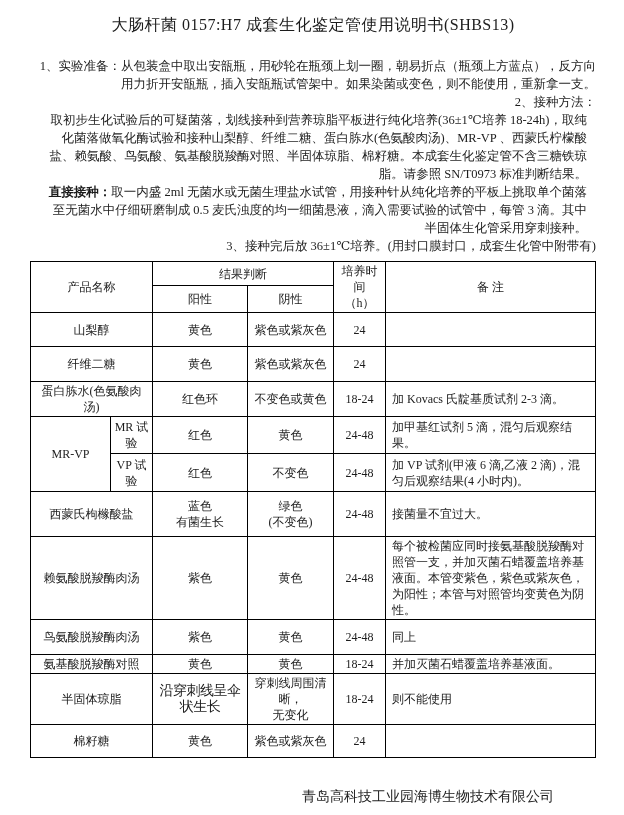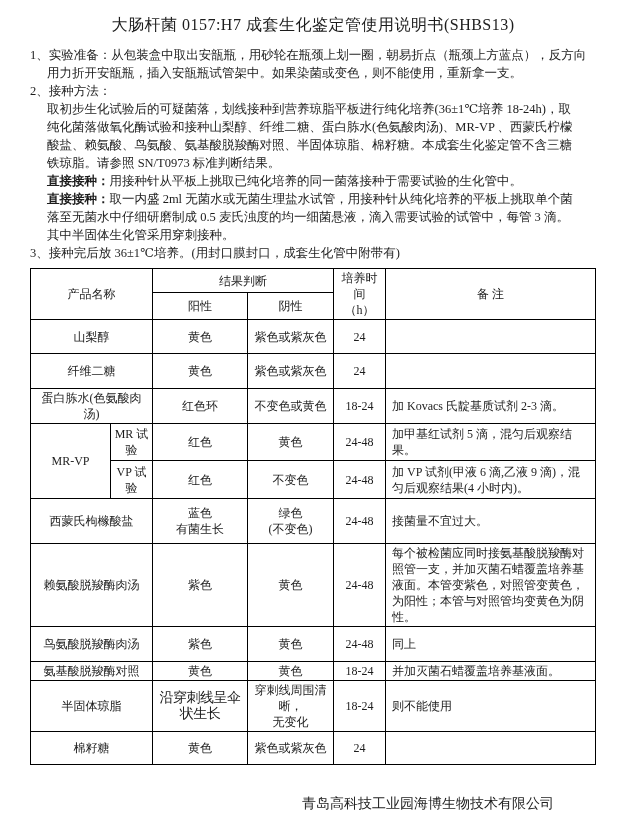--- a/index.html
+++ b/index.html
@@ -13,25 +13,25 @@
     font-family: "Liberation Serif", "DejaVu Serif", serif;
     box-sizing: border-box;
     padding: 15px 28px 0 30px;
     overflow: hidden;
   }
   .doc-title {
     text-align: center;
     font-size: 16px;
     font-weight: normal;
     letter-spacing: 0.5px;
-    margin: 0 0 10px 0;
+    margin: 0 0 21px 0;
   }
-  .intro { font-size: 12.5px; line-height: 18px; }
+  .intro { font-size: 12.5px; line-height: 18px; text-align: right; }
   .li { margin: 0; padding-left: 17px; text-indent: -17px; }
-  .sub { margin: 0 16px 0 17px; }
+  .sub { margin: 0 9px 0 17px; }
   .b { font-weight: bold; }
   table.results {
     width: 565px;
     border-collapse: collapse;
     margin-top: 6px;
     table-layout: fixed;
     font-size: 12px;
   }
   table.results td, table.results th {
     border: 1px solid #000;
@@ -55,21 +55,20 @@
 <body>
 
 <div class="page">
 
   <h1 class="doc-title">大肠杆菌 0157:H7 成套生化鉴定管使用说明书(SHBS13)</h1>
 
   <div class="intro">
     <p class="li"><span>1、</span><span>实验准备：</span><span>从包装盒中取出安瓿瓶，用砂轮在瓶颈上划一圈，朝易折点（瓶颈上方蓝点），反方向用力折开安瓿瓶，插入安瓿瓶试管架中。如果染菌或变色，则不能使用，重新拿一支。</span></p>
     <p class="li"><span>2、</span><span>接种方法：</span></p>
     <p class="sub">取初步生化试验后的可疑菌落，划线接种到营养琼脂平板进行纯化培养(36±1℃培养 18-24h)，取纯化菌落做氧化酶试验和接种山梨醇、纤维二糖、蛋白胨水(色氨酸肉汤)、MR-VP 、西蒙氏柠檬酸盐、赖氨酸、鸟氨酸、氨基酸脱羧酶对照、半固体琼脂、棉籽糖。本成套生化鉴定管不含三糖铁琼脂。请参照 SN/T0973 标准判断结果。</p>
-    <p class="sub"><span class="b">直接接种：</span><span>用接种针从平板上挑取已纯化培养的同一菌落接种于需要试验的生化管中。</span></p>
     <p class="sub"><span class="b">直接接种：</span><span>取一内盛 2ml 无菌水或无菌生理盐水试管，用接种针从纯化培养的平板上挑取单个菌落至无菌水中仔细研磨制成 0.5 麦氏浊度的均一细菌悬液，滴入需要试验的试管中，每管 3 滴。其中半固体生化管采用穿刺接种。</span></p>
     <p class="li"><span>3、</span><span>接种完后放 36±1℃培养。(用封口膜封口，成套生化管中附带有)</span></p>
   </div>
 
   <table class="results">
     <colgroup>
       <col style="width:80px">
         <col style="width:42px">
         <col style="width:95px">
         <col style="width:86px">
@@ -120,39 +119,39 @@
         <td>黄色</td>
         <td>24-48</td>
         <td class="remark-cell">加甲基红试剂 5 滴，混匀后观察结果。</td>
       </tr>
 
       <tr style="height:38px">
         <td>VP 试验</td>
         <td>红色</td>
         <td>不变色</td>
         <td>24-48</td>
-        <td class="remark-cell">加 VP 试剂(甲液 6 滴,乙液 9 滴)，混匀后观察结果(4 小时内)。</td>
+        <td class="remark-cell">加 VP 试剂(甲液 6 滴,乙液 2 滴)，混匀后观察结果(4 小时内)。</td>
       </tr>
 
       <tr style="height:45px">
         <td colspan="2">西蒙氏枸橼酸盐</td>
         <td class="preline">蓝色
 有菌生长</td>
         <td class="preline">绿色
 (不变色)</td>
         <td>24-48</td>
         <td class="remark-cell">接菌量不宜过大。</td>
       </tr>
 
       <tr style="height:78px">
         <td colspan="2">赖氨酸脱羧酶肉汤</td>
         <td>紫色</td>
         <td>黄色</td>
         <td>24-48</td>
-        <td class="remark-cell">每个被检菌应同时接氨基酸脱羧酶对照管一支，并加灭菌石蜡覆盖培养基液面。本管变紫色，对照管变黄色，为阳性；本管与对照管均变黄色为阴性。</td>
+        <td class="remark-cell">每个被检菌应同时接氨基酸脱羧酶对照管一支，并加灭菌石蜡覆盖培养基液面。本管变紫色，紫色或紫灰色，为阳性；本管与对照管均变黄色为阴性。</td>
       </tr>
 
       <tr style="height:35px">
         <td colspan="2">鸟氨酸脱羧酶肉汤</td>
         <td>紫色</td>
         <td>黄色</td>
         <td>24-48</td>
         <td class="remark-cell">同上</td>
       </tr>
 

